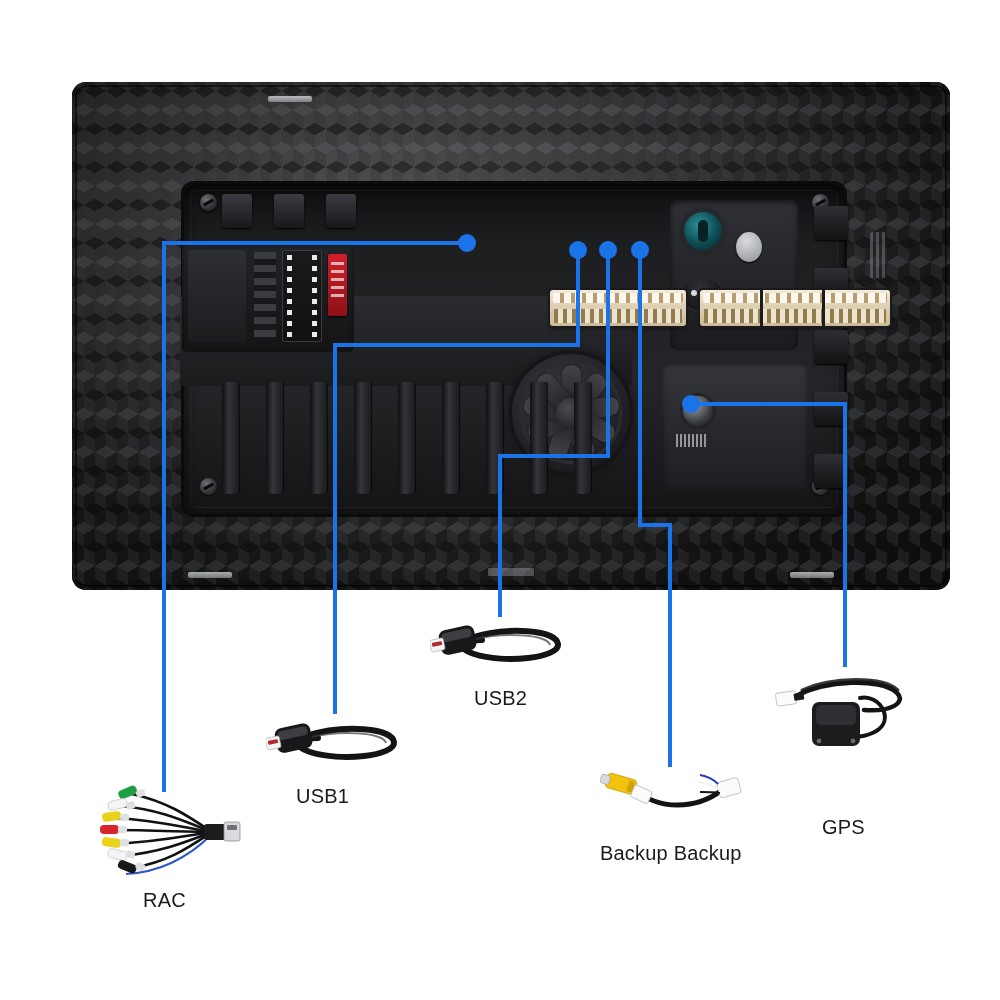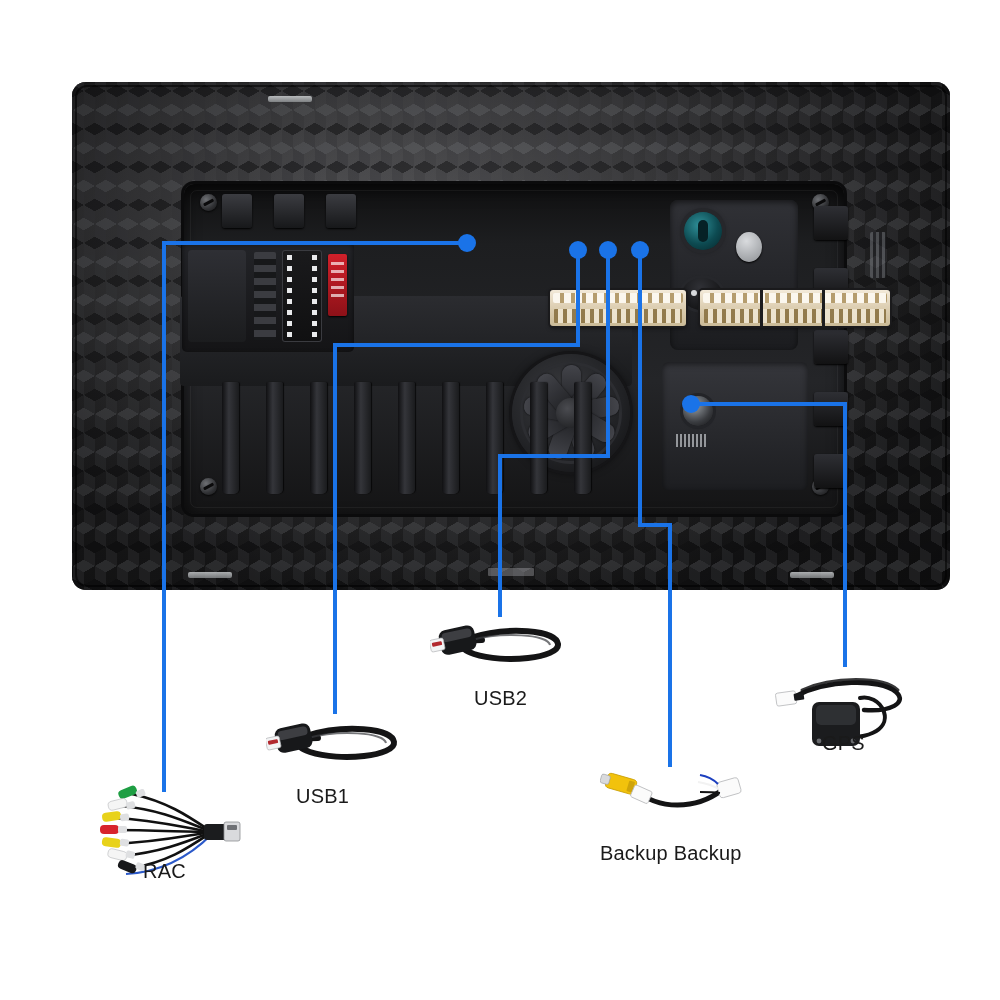--- a/index.html
+++ b/index.html
@@ -280,21 +280,21 @@
           <rect x="20" y="57" width="9" height="7" rx="2" transform="rotate(8 24 60)"></rect>
           <rect x="26" y="69" width="9" height="7" rx="2" transform="rotate(14 30 72)"></rect>
           <rect x="36" y="81" width="9" height="7" rx="2" transform="rotate(22 40 84)"></rect>
         </g>
       </g>
       <rect x="104" y="42" width="24" height="16" rx="3" fill="#1b1c1e"></rect>
       <rect x="124" y="40" width="16" height="19" rx="2" fill="#d9dadd" stroke="#8d8f92" stroke-width=".8"></rect>
       <rect x="127" y="43" width="10" height="5" rx="1" fill="#6f7175"></rect>
     </svg>
   </div>
-  <div class="acc-label" style="left:143px;top:860px">RAC</div>
+  <div class="acc-label" style="left:143px;top:889px">RAC</div>
 
   <div class="acc" style="left:266px;top:718px;width:142px;height:48px;">
     <svg width="142" height="48" viewBox="0 0 142 48">
       <path d="M40,18 C78,6 126,10 128,24 C130,38 74,44 44,34 C26,28 30,20 52,20" stroke="#141415" stroke-width="6" fill="none" stroke-linecap="round"></path>
       <path d="M42,20 C72,12 118,14 120,25" stroke="#3b3c40" stroke-width="2" fill="none" opacity=".7"></path>
       <g transform="rotate(-12 26 22)">
         <rect x="10" y="8" width="36" height="25" rx="7" fill="#17181a"></rect>
         <rect x="13" y="11" width="30" height="9" rx="4" fill="#3d3e42"></rect>
         <rect x="0" y="15" width="14" height="12" rx="2" fill="#f3f4f5" stroke="#b6b7ba" stroke-width=".7"></rect>
         <rect x="2" y="18" width="10" height="4" rx="1" fill="#b2292f"></rect>
@@ -348,15 +348,15 @@
       <rect x="40" y="36" width="48" height="44" rx="7" fill="#1b1c1e"></rect>
       <rect x="44" y="39" width="40" height="20" rx="5" fill="#36373b" opacity=".75"></rect>
       <circle cx="47" cy="75" r="2.4" fill="#6a6c70"></circle>
       <circle cx="81" cy="75" r="2.4" fill="#6a6c70"></circle>
       <g transform="rotate(-8 14 32)">
         <rect x="4" y="26" width="20" height="13" rx="2" fill="#fbfbfb" stroke="#b8b9bc" stroke-width=".8"></rect>
         <rect x="22" y="29" width="10" height="7" rx="1" fill="#17181a"></rect>
       </g>
     </svg>
   </div>
-  <div class="acc-label" style="left:822px;top:732px">GPS</div>
+  <div class="acc-label" style="left:822px;top:816px">GPS</div>
 
 </div>
 
 </body></html>

